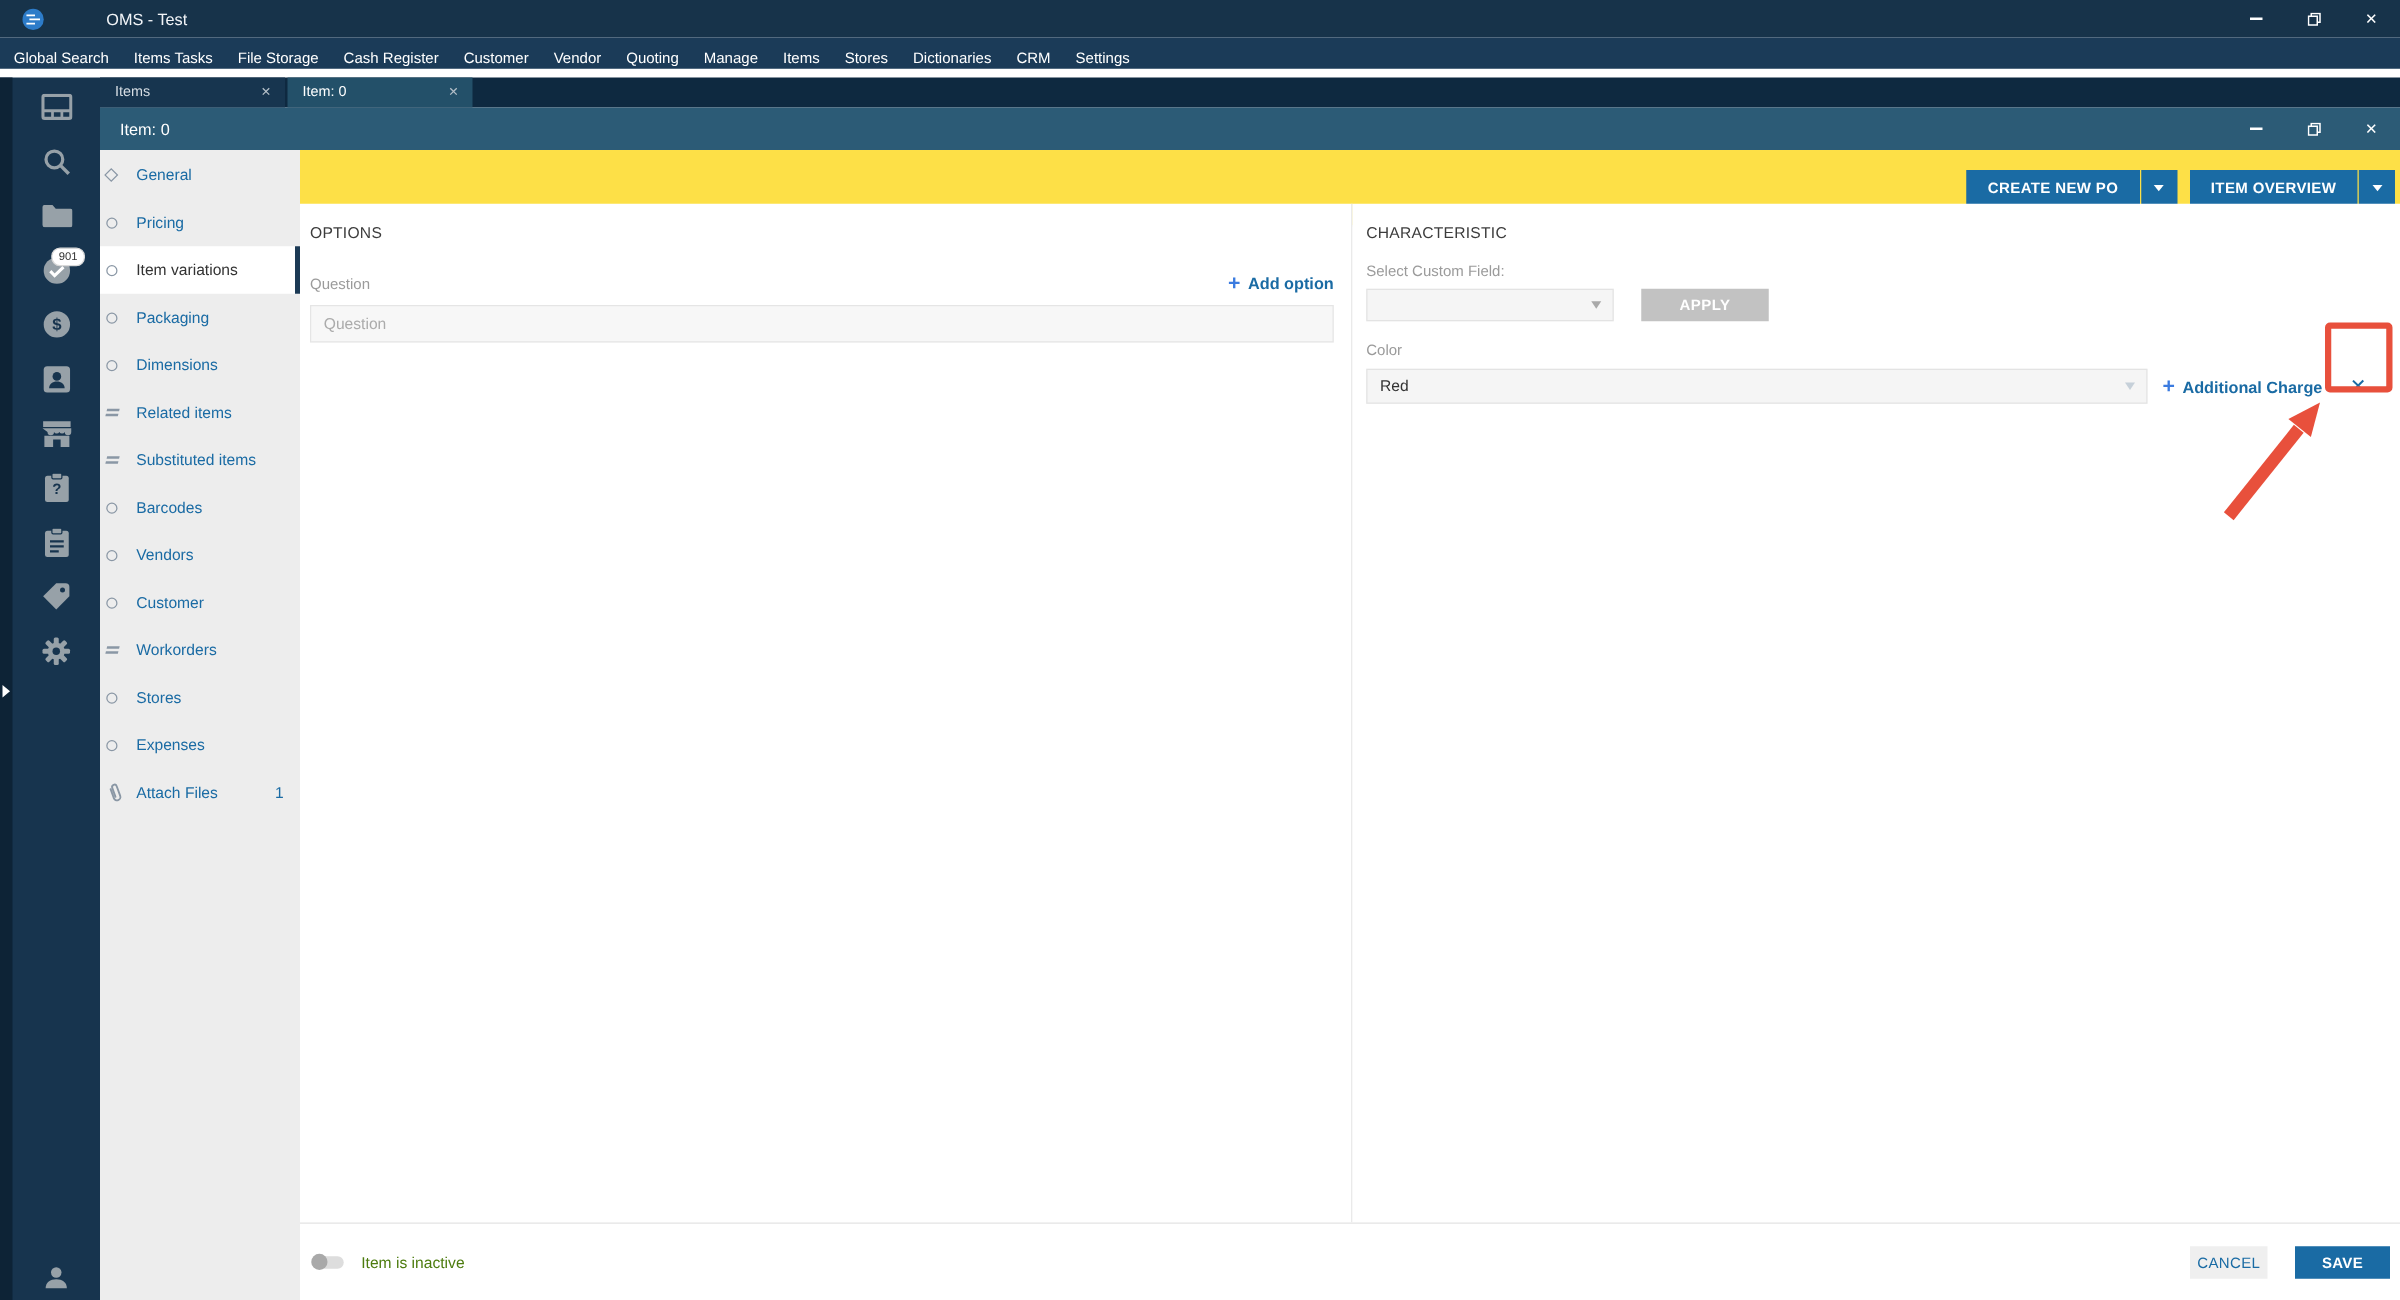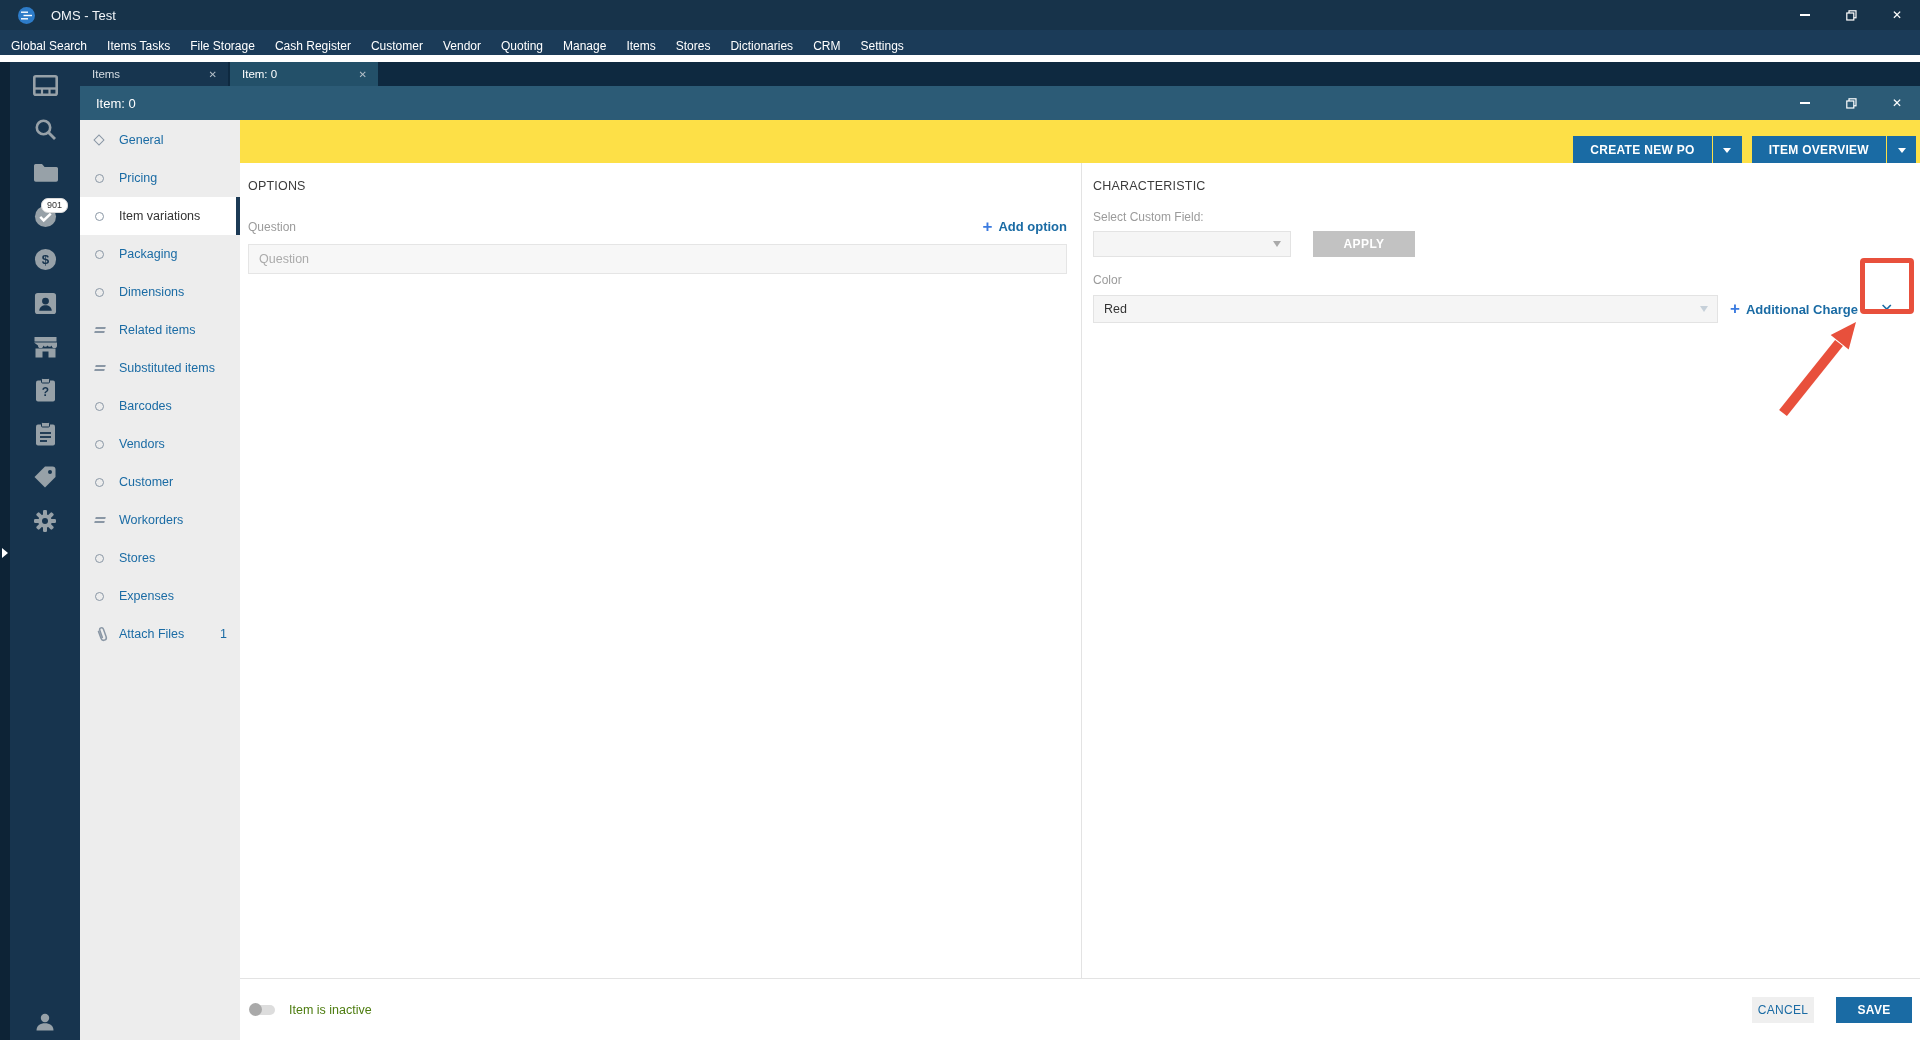--- a/index.html
+++ b/index.html
@@ -2,21 +2,21 @@
 <html><head>
 <meta charset="utf-8">
 <style>
   * { margin:0; padding:0; box-sizing:border-box; }
   html,body { width:1920px; height:1040px; overflow:hidden; background:#fff;
               font-family:"Liberation Sans", sans-serif; }
   .abs { position:absolute; }
 
   
   .titlebar { left:0; top:0; width:1920px; height:30px; background:#17334A;
-              display:flex; align-items:center; color:#fff; }
+              display:flex; align-items:center; color:#fff;gap:34px; }
   .app-icon { margin-left:18px; width:17px; height:17px; border-radius:50%;
               background:#2D7CC9; display:flex; align-items:center; justify-content:center; }
   .title-text { margin-left:16px; font-size:13px; color:#F2F5F8; }
   .win-controls { margin-left:auto; display:flex; height:100%; }
   .win-btn { width:46px; height:100%; display:flex; align-items:center; justify-content:center;
              color:#fff; font-size:12px; }
   .min-bar { width:10px; height:1.4px; background:#fff; display:block; }
 
   
   .menubar { left:0; top:30px; width:1920px; height:25px; background:#1B3B58;
@@ -46,21 +46,21 @@
 
   
   .subheader { left:80px; top:86px; width:1840px; height:34px; background:#2C5B76;
                display:flex; align-items:center; color:#fff; }
   .subheader .sub-title { margin-left:16px; font-size:13px; }
   .subheader .win-btn { width:46px; }
 
   
   .navpanel { left:80px; top:120px; width:160px; height:920px; background:#EDEDED; padding-top:1px; }
   .nav-item { position:relative; height:38px; display:flex; align-items:center;
-              padding-left:15px; cursor:pointer; }
+              padding-left:5px; cursor:pointer; }
   .nav-ico { width:24px; display:flex; align-items:center; }
   .nav-label { font-size:12.5px; color:#1A6BA4; }
   .nav-item.selected { background:#fff; }
   .nav-item.selected .nav-label { color:#333; }
   .nav-item.selected::after { content:""; position:absolute; right:0; top:0; bottom:0;
                               width:4px; background:#1C3A55; }
   .nav-badge { margin-left:auto; margin-right:13px; font-size:12.5px; color:#1A6BA4; }
   .ico-circle { width:9px; height:9px; border:1.5px solid #8A97A5; border-radius:50%; }
   .ico-diamond { width:8px; height:8px; border:1.5px solid #8A97A5; transform:rotate(45deg); }
   .ico-equals { display:inline-block; transform:skewX(-14deg); }

